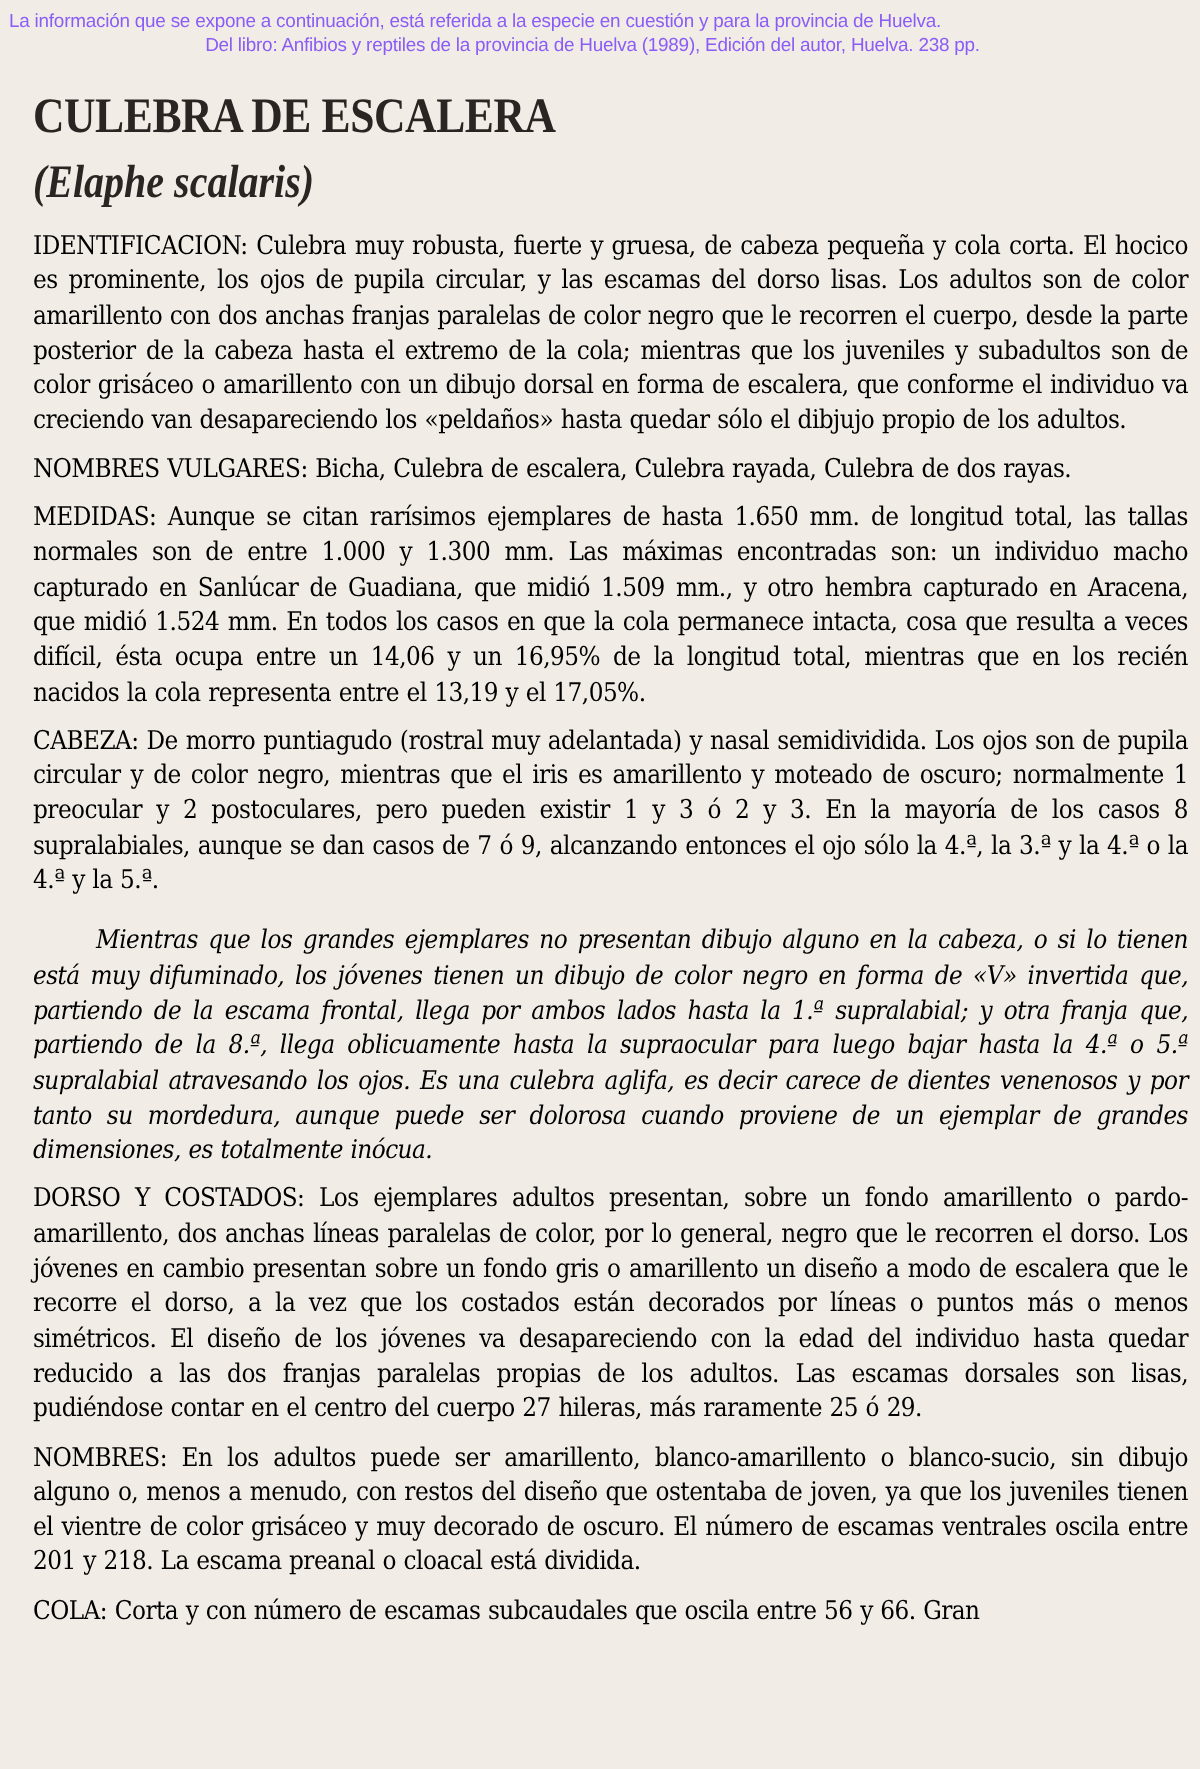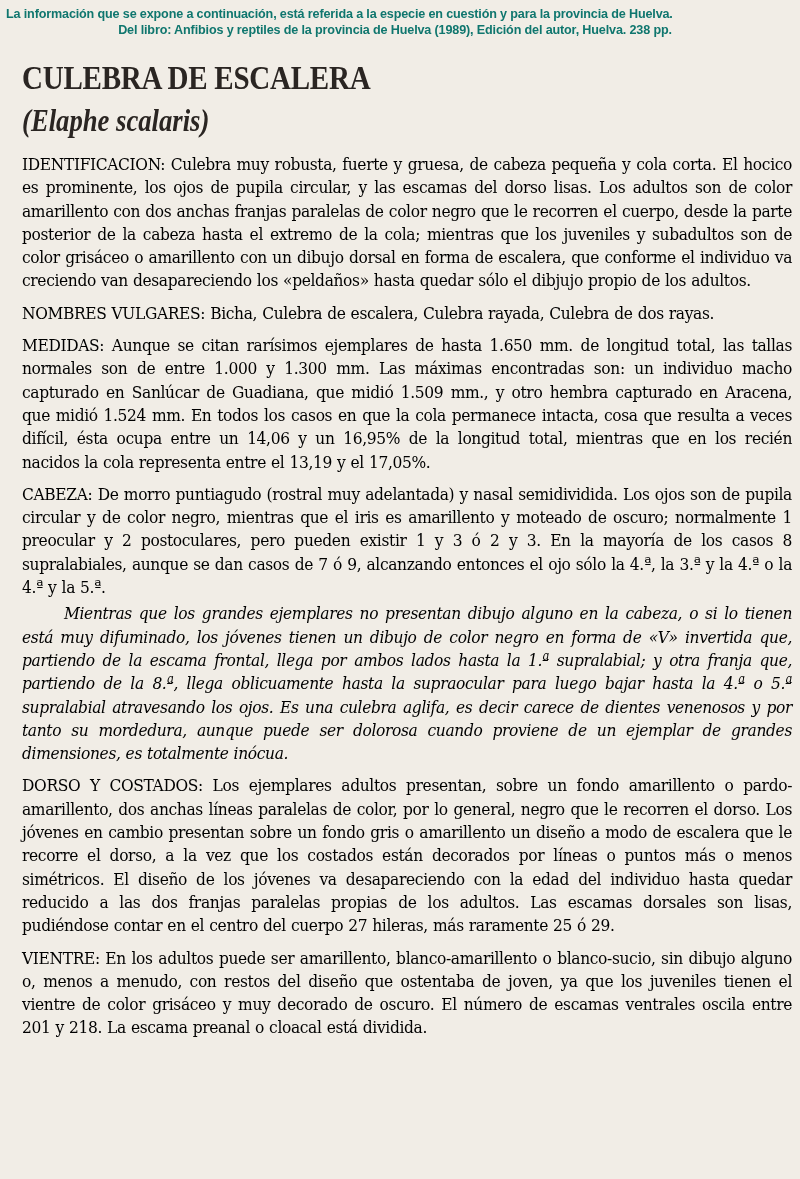--- a/index.html
+++ b/index.html
@@ -5,21 +5,21 @@
   html, body { margin: 0; padding: 0; }
   body {
     width: 800px; height: 1179px; overflow: hidden;
     background: #f1ede6;
     position: relative;
     color: #2a2522;
   }
   .header {
     position: absolute; top: 0; left: 0; right: 0;
     font-family: "Liberation Sans", sans-serif;
-    font-weight: bold; font-size: 12.6px; color: #0f766e;
+    font-weight: normal; font-size: 12.6px; color: #8b5cf6;
     line-height: 16px;
     padding-top: 6px;
   }
   .header .l1 { text-align: left; padding-left: 6px; letter-spacing: -0.15px; }
   .header .l2, .header .l3 { text-align: center; padding-right: 10px; letter-spacing: -0.15px; }
   .title {
     position: absolute; left: 22px; top: 60px;
     font-family: "Liberation Serif", serif; font-weight: bold;
     font-size: 33px; color: #2a2522; letter-spacing: -0.3px;
     transform: scaleX(0.88); transform-origin: left;
@@ -33,34 +33,35 @@
   .body-text {
     position: absolute; left: 22px; top: 153px; width: 770px;
     font-family: "DejaVu Serif", serif;
     font-size: 17.2px; line-height: 23.3px;
     text-align: justify; color: #000000;
     letter-spacing: -0.35px; word-spacing: 0.5px;
     font-stretch: condensed;
   }
   .body-text p { margin: 0 0 9px 0; }
   .body-text p.indent { text-indent: 42px; margin-top: 0; font-style: italic; }
-  .body-text p.no-gap { margin-bottom: 3px; }
+  .body-text p.no-gap { margin-bottom: 17px; }
 </style>
 </head>
 <body>
 
 <div class="header">
   <div class="l1">La información que se expone a continuación, está referida a la especie en cuestión y para la provincia de Huelva.</div>
   <div class="l2">Del libro: Anfibios y reptiles de la provincia de Huelva (1989), Edición del autor, Huelva. 238 pp.</div>
 </div>
 
 <div class="title">CULEBRA DE ESCALERA</div>
 <div class="subtitle">(Elaphe scalaris)</div>
 
 <div class="body-text">
   <p><span>IDENTIFICACION:</span><span> Culebra muy robusta, fuerte y gruesa, de cabeza pequeña y cola corta. El hocico es prominente, los ojos de pupila circular, y las escamas del dorso lisas. Los adultos son de color amarillento con dos anchas franjas paralelas de color negro que le recorren el cuerpo, desde la parte posterior de la cabeza hasta el extremo de la cola; mientras que los juveniles y subadultos son de color grisáceo o amarillento con un dibujo dorsal en forma de escalera, que conforme el individuo va creciendo van desapareciendo los «peldaños» hasta quedar sólo el dibjujo propio de los adultos.</span></p>
   <p><span>NOMBRES VULGARES:</span><span> Bicha, Culebra de escalera, Culebra rayada, Culebra de dos rayas.</span></p>
   <p><span>MEDIDAS:</span><span> Aunque se citan rarísimos ejemplares de hasta 1.650 mm. de longitud total, las tallas normales son de entre 1.000 y 1.300 mm. Las máximas encontradas son: un individuo macho capturado en Sanlúcar de Guadiana, que midió 1.509 mm., y otro hembra capturado en Aracena, que midió 1.524 mm. En todos los casos en que la cola permanece intacta, cosa que resulta a veces difícil, ésta ocupa entre un 14,06 y un 16,95% de la longitud total, mientras que en los recién nacidos la cola representa entre el 13,19 y el 17,05%.</span></p>
   <p class="no-gap"><span>CABEZA:</span><span> De morro puntiagudo (rostral muy adelantada) y nasal semidividida. Los ojos son de pupila circular y de color negro, mientras que el iris es amarillento y moteado de oscuro; normalmente 1 preocular y 2 postoculares, pero pueden existir 1 y 3 ó 2 y 3. En la mayoría de los casos 8 supralabiales, aunque se dan casos de 7 ó 9, alcanzando entonces el ojo sólo la 4.ª, la 3.ª y la 4.ª o la 4.ª y la 5.ª.</span></p>
   <p class="indent"><span>Mientras que los grandes ejemplares no presentan dibujo alguno en la cabeza, o si lo tienen está muy difuminado, los jóvenes tienen un dibujo de color negro en forma de «V» invertida que, partiendo de la escama frontal, llega por ambos lados hasta la 1.ª supralabial; y otra franja que, partiendo de la 8.ª, llega oblicuamente hasta la supraocular para luego bajar hasta la 4.ª o 5.ª supralabial atravesando los ojos. Es una culebra aglifa, es decir carece de dientes venenosos y por tanto su mordedura, aunque puede ser dolorosa cuando proviene de un ejemplar de grandes dimensiones, es totalmente inócua.</span></p>
   <p><span>DORSO Y COSTADOS:</span><span> Los ejemplares adultos presentan, sobre un fondo amarillento o pardo-amarillento, dos anchas líneas paralelas de color, por lo general, negro que le recorren el dorso. Los jóvenes en cambio presentan sobre un fondo gris o amarillento un diseño a modo de escalera que le recorre el dorso, a la vez que los costados están decorados por líneas o puntos más o menos simétricos. El diseño de los jóvenes va desapareciendo con la edad del individuo hasta quedar reducido a las dos franjas paralelas propias de los adultos. Las escamas dorsales son lisas, pudiéndose contar en el centro del cuerpo 27 hileras, más raramente 25 ó 29.</span></p>
-  <p><span>VIENTRE:</span><span> En los adultos puede ser amarillento, blanco-amarillento o blanco-sucio, sin dibujo alguno o, menos a menudo, con restos del diseño que ostentaba de joven, ya que los juveniles tienen el vientre de color grisáceo y muy decorado de oscuro. El número de escamas ventrales oscila entre 201 y 218. La escama preanal o cloacal está dividida.</span></p>
+  <p><span>NOMBRES:</span><span> En los adultos puede ser amarillento, blanco-amarillento o blanco-sucio, sin dibujo alguno o, menos a menudo, con restos del diseño que ostentaba de joven, ya que los juveniles tienen el vientre de color grisáceo y muy decorado de oscuro. El número de escamas ventrales oscila entre 201 y 218. La escama preanal o cloacal está dividida.</span></p>
+  <p><span>COLA:</span><span> Corta y con número de escamas subcaudales que oscila entre 56 y 66. Gran</span></p>
 </div>
 
 </body></html>

